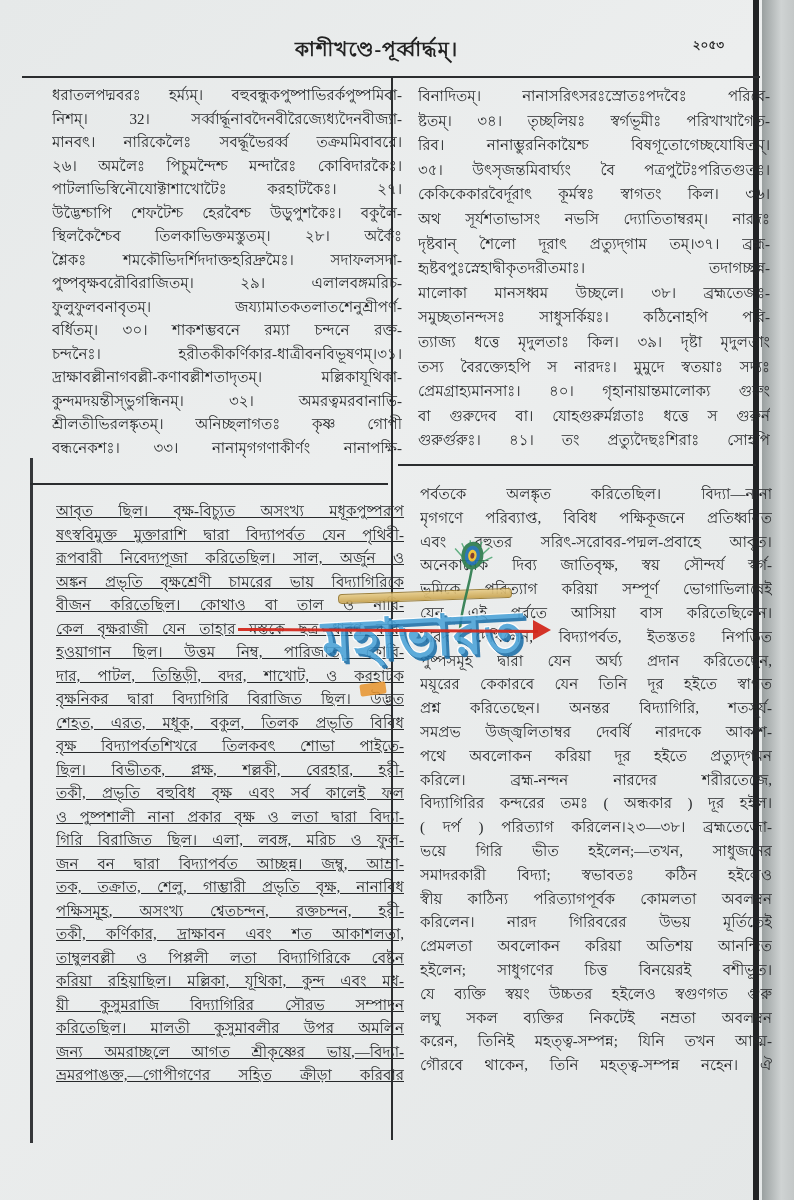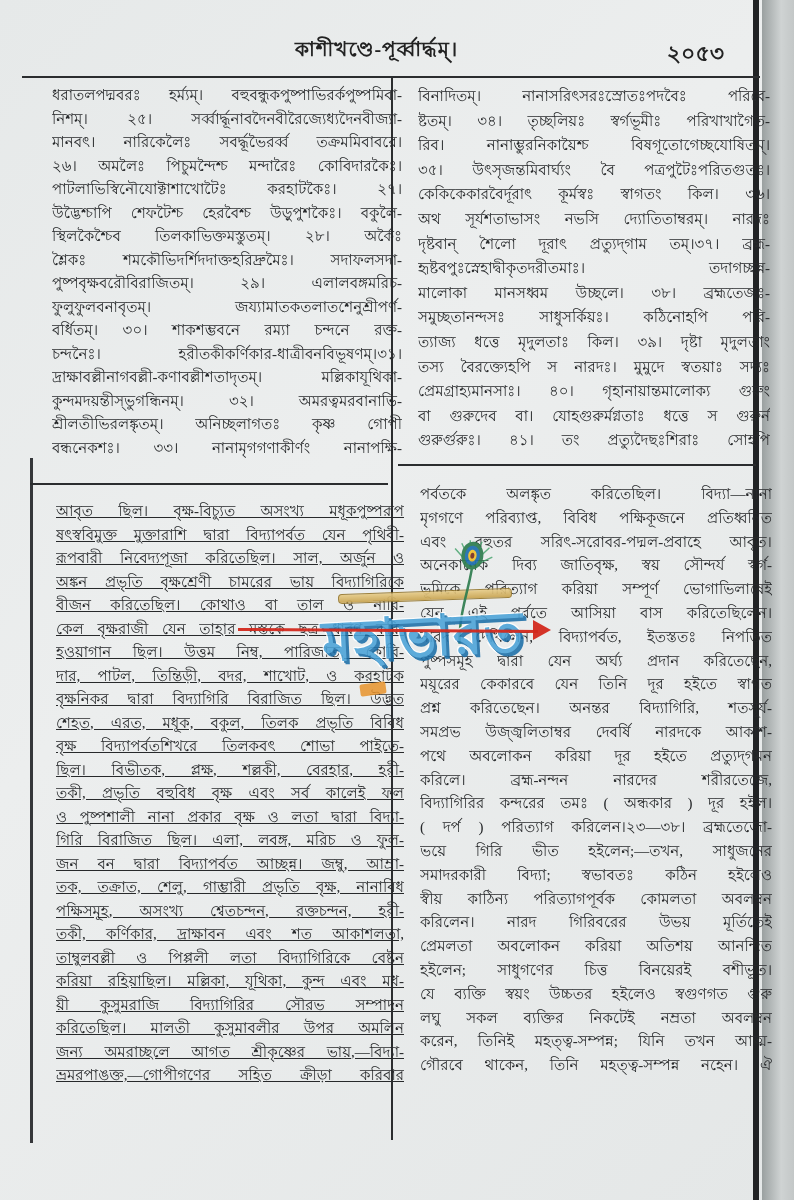--- a/index.html
+++ b/index.html
@@ -16,21 +16,21 @@
     color:#26282a;
   }
   
   .edge-strip{position:absolute;top:0;right:0;width:32px;height:1200px;
     background:linear-gradient(to right,#9aa0a0,#cfd3d3 60%,#c3c7c7);}
   .heavy-border{position:absolute;top:0;left:753px;width:6px;height:1200px;background:#212325;}
   .left-border{position:absolute;top:458px;left:30px;width:3px;height:685px;background:#35373a;}
   
   .header{position:absolute;top:34px;left:0;width:753px;text-align:center;}
   .title{font-size:20px;font-weight:bold;letter-spacing:1px;color:#222;}
-  .pageno{position:absolute;top:36px;right:70px;font-size:22px;font-weight:bold;color:#222;}
+  .pageno{position:absolute;top:36px;right:70px;font-size:12px;font-weight:bold;color:#222;}
   .hrule{position:absolute;background:#2b2d2f;height:2px;}
   .header-rule{top:76px;left:22px;width:738px;}
   .left-mid-rule{top:483px;left:30px;width:358px;}
   .right-mid-rule{top:464px;left:398px;width:358px;}
   .col-divider{position:absolute;top:78px;left:391px;width:2px;height:1062px;background:#2b2d2f;}
   
   .textblock{position:absolute;font-size:15px;color:#27292b;margin-left:16px;}
   .textblock .text-line{
     text-align:justify;text-align-last:justify;
     overflow:hidden;white-space:nowrap;
@@ -80,21 +80,21 @@
   <div class="header">
     <span class="title">কাশীখণ্ডে-পূর্ব্বার্দ্ধম্‌।</span>
   </div>
   <span class="pageno">২০৫৩</span>
 
   <div class="hrule header-rule"></div>
   <div class="col-divider"></div>
 
   <div class="textblock lv">
       <div class="text-line">ধরাতলপদ্মবরঃ হর্ম্যম্‌। বহুবন্ধুকপুষ্পাভিরর্কপুষ্পমিবা-</div>
-      <div class="text-line">নিশম্‌। ২৫। সর্ব্বার্দ্ধূনাবদৈনবীরৈজ্যেধ্যদৈনবীজ্যা-</div>
+      <div class="text-line">নিশম্‌। 32। সর্ব্বার্দ্ধূনাবদৈনবীরৈজ্যেধ্যদৈনবীজ্যা-</div>
       <div class="text-line">মানবৎ। নারিকেলৈঃ সবর্দ্ধূভৈরর্ব্ব তক্রমমিবাবরে।</div>
       <div class="text-line">২৬। অমলৈঃ পিচুমন্দৈশ্চ মন্দারৈঃ কোবিদারকৈঃ।</div>
       <div class="text-line">পাটলাভিস্বিনৌযোক্টাশাখোটৈঃ করহাটকৈঃ। ২৭।</div>
       <div class="text-line">উদ্ভৈশ্চাপি শেফটৈশ্চ হেরবৈশ্চ উড়ুপুশকৈঃ। বকুলৈ-</div>
       <div class="text-line">স্থিলকৈশ্চৈব তিলকাভিক্তমস্তুতম্‌। ২৮। অর্কৈঃ</div>
       <div class="text-line">শ্লৈকঃ শমকৌভিদর্শিদদাক্তহরিদ্রুমৈঃ। সদাফলসদা-</div>
       <div class="text-line">পুষ্পবৃক্ষবরৌবিরাজিতম্‌। ২৯। এলালবঙ্গমরিচ-</div>
       <div class="text-line">ফুলুফুলবনাবৃতম্‌। জয্যামাতকতলাতশেনুশ্রীপর্ণ-</div>
       <div class="text-line">বর্ধিতম্‌। ৩০। শাকশম্ভবনে রম্যা চন্দনে রক্ত-</div>
       <div class="text-line">চন্দনৈঃ। হরীতকীকর্ণিকার-ধাত্রীবনবিভূষণম্‌।৩১।</div>

